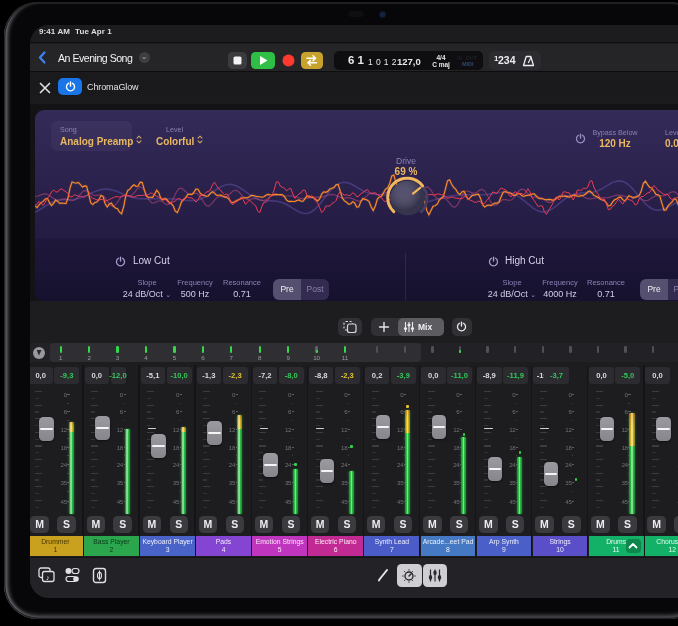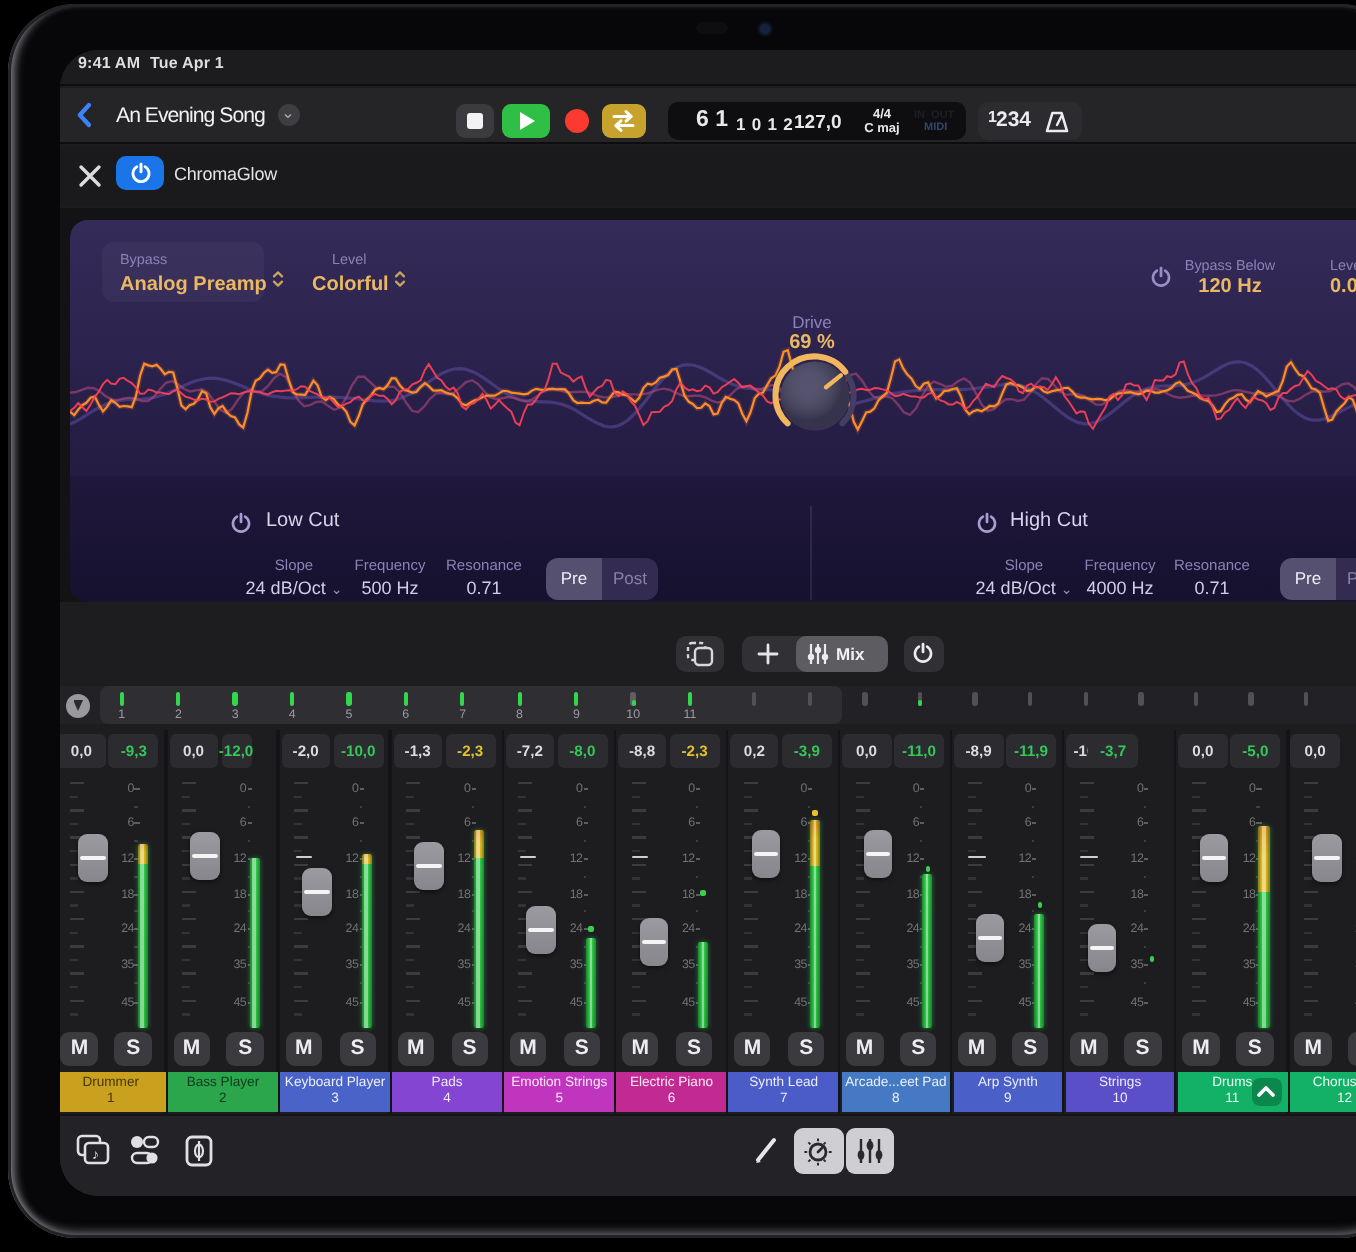--- a/index.html
+++ b/index.html
@@ -106,21 +106,21 @@
       </svg>
     </div>
   <div class="tbtn" style="left:271px;width:21.5px;background:#c7a32d">
       <svg width="21.5" height="17" viewBox="0 0 21.5 17">
         <path d="M6 6.2 H13.5 M15.5 10.8 H8" fill="none" stroke="#fff" stroke-width="1.5" stroke-linecap="round"></path>
         <path d="M12 3.8 L14.6 6.2 L12 8.6 M9.5 8.4 L6.9 10.8 L9.5 13.2" fill="none" stroke="#fff" stroke-width="1.5" stroke-linecap="round" stroke-linejoin="round"></path>
       </svg>
     </div>
   <div id="lcd">
     <span class="abs" style="left:14px;top:3px;font-size:11.5px;font-weight:bold">6 1</span>
-    <span class="abs" style="left:34px;top:5.5px;font-size:8.5px;font-weight:bold;letter-spacing:.4px">1 0 1 2</span>
+    <span class="abs" style="left:34px;top:5.5px;font-size:8.5px;font-weight:normal;letter-spacing:.4px">1 0 1 2</span>
     <span class="abs" style="left:63px;top:4.5px;font-size:9.5px;font-weight:bold">127,0</span>
     <span class="abs" style="left:97px;top:2.5px;font-size:6.5px;font-weight:bold;width:20px;text-align:center;line-height:7px">4/4<br>C maj</span>
     <span class="abs" style="left:123px;top:3.5px;font-size:5.5px;color:#1e1e27;font-weight:bold">IN&nbsp; OUT</span>
     <span class="abs" style="left:128px;top:10px;font-size:5.5px;color:#32476e;font-weight:bold">MIDI</span>
   </div>
   <div id="countin">
     <span class="abs" style="left:5px;top:3px;font-size:8px;color:#ececef;font-weight:bold;">1</span>
     <span class="abs" style="left:9px;top:3px;font-size:10.5px;color:#ececef;font-weight:bold;">234</span>
     <svg class="abs" style="left:32px;top:2.5px" width="15" height="14" viewBox="0 0 15 14">
         <path d="M5.2 2.5 H9.8 L12.5 11.5 H2.5 Z" fill="none" stroke="#ececef" stroke-width="1.3" stroke-linejoin="round"></path>
@@ -143,21 +143,21 @@
   <div id="panel">
     <svg class="abs" style="left:0;top:37px" width="665" height="100" viewBox="0 0 665 100">
       <path d="M0.0 65.0 L3.0 63.7 L6.0 61.9 L9.0 60.0 L12.0 58.2 L15.0 56.5 L18.0 55.1 L21.0 54.1 L24.0 53.4 L27.0 53.0 L30.0 52.8 L33.0 52.7 L36.0 52.5 L39.0 52.2 L42.0 51.7 L45.0 50.9 L48.0 49.9 L51.0 48.6 L54.0 47.2 L57.0 45.8 L60.0 44.5 L63.0 43.4 L66.0 42.6 L69.0 42.2 L72.0 42.1 L75.0 42.5 L78.0 43.2 L81.0 44.1 L84.0 45.3 L87.0 46.5 L90.0 47.8 L93.0 48.9 L96.0 49.9 L99.0 50.7 L102.0 51.2 L105.0 51.6 L108.0 51.8 L111.0 51.9 L114.0 51.9 L117.0 51.8 L120.0 51.7 L123.0 51.6 L126.0 51.6 L129.0 51.6 L132.0 51.6 L135.0 51.7 L138.0 51.9 L141.0 52.2 L144.0 52.5 L147.0 52.9 L150.0 53.2 L153.0 53.5 L156.0 53.6 L159.0 53.5 L162.0 53.0 L165.0 52.2 L168.0 51.0 L171.0 49.5 L174.0 47.6 L177.0 45.6 L180.0 43.5 L183.0 41.5 L186.0 39.7 L189.0 38.4 L192.0 37.5 L195.0 37.3 L198.0 37.7 L201.0 38.7 L204.0 40.2 L207.0 42.1 L210.0 44.2 L213.0 46.4 L216.0 48.5 L219.0 50.3 L222.0 51.7 L225.0 52.8 L228.0 53.4 L231.0 53.7 L234.0 53.8 L237.0 53.9 L240.0 54.1 L243.0 54.5 L246.0 55.2 L249.0 56.3 L252.0 57.7 L255.0 59.5 L258.0 61.4 L261.0 63.2 L264.0 64.8 L267.0 66.0 L270.0 66.5 L273.0 66.2 L276.0 65.0 L279.0 63.0 L282.0 60.2 L285.0 56.8 L288.0 53.1 L291.0 49.1 L294.0 45.3 L297.0 41.9 L300.0 39.1 L303.0 37.0 L306.0 35.7 L309.0 35.3 L312.0 35.6 L315.0 36.6 L318.0 38.0 L321.0 39.7 L324.0 41.5 L327.0 43.2 L330.0 44.7 L333.0 45.8 L336.0 46.7 L339.0 47.2 L342.0 47.5 L345.0 47.7 L348.0 47.8 L351.0 48.0 L354.0 48.3 L357.0 48.8 L360.0 49.5 L363.0 50.4 L366.0 51.4 L369.0 52.5 L372.0 53.5 L375.0 54.4 L378.0 55.1 L381.0 55.6 L384.0 55.8 L387.0 55.7 L390.0 55.3 L393.0 54.7 L396.0 53.9 L399.0 53.1 L402.0 52.2 L405.0 51.4 L408.0 50.6 L411.0 49.9 L414.0 49.4 L417.0 48.9 L420.0 48.6 L423.0 48.3 L426.0 48.0 L429.0 47.9 L432.0 47.8 L435.0 47.8 L438.0 47.8 L441.0 47.8 L444.0 47.8 L447.0 47.7 L450.0 47.5 L453.0 47.2 L456.0 46.8 L459.0 46.4 L462.0 45.9 L465.0 45.5 L468.0 45.2 L471.0 45.2 L474.0 45.5 L477.0 46.3 L480.0 47.5 L483.0 49.2 L486.0 51.3 L489.0 53.7 L492.0 56.2 L495.0 58.7 L498.0 61.0 L501.0 62.9 L504.0 64.2 L507.0 64.9 L510.0 64.8 L513.0 64.0 L516.0 62.6 L519.0 60.6 L522.0 58.3 L525.0 55.8 L528.0 53.3 L531.0 51.1 L534.0 49.2 L537.0 47.8 L540.0 46.8 L543.0 46.2 L546.0 46.0 L549.0 45.9 L552.0 45.9 L555.0 45.7 L558.0 45.2 L561.0 44.4 L564.0 43.2 L567.0 41.7 L570.0 39.9 L573.0 38.1 L576.0 36.3 L579.0 34.9 L582.0 34.1 L585.0 33.9 L588.0 34.5 L591.0 36.0 L594.0 38.2 L597.0 41.1 L600.0 44.5 L603.0 48.2 L606.0 51.8 L609.0 55.2 L612.0 58.2 L615.0 60.5 L618.0 62.2 L621.0 63.0 L624.0 63.1 L627.0 62.5 L630.0 61.4 L633.0 60.0 L636.0 58.4 L639.0 56.8 L642.0 55.4 L645.0 54.2 L648.0 53.2 L651.0 52.6 L654.0 52.2 L657.0 52.0 L660.0 51.8" fill="none" stroke="#6452a8" stroke-width="1.6" opacity=".5"></path>
       <path d="M0.0 49.4 L3.0 49.0 L6.0 47.9 L9.0 46.9 L12.0 47.1 L15.0 48.8 L18.0 51.2 L21.0 52.8 L24.0 53.0 L27.0 52.2 L30.0 51.8 L33.0 52.4 L36.0 53.5 L39.0 53.5 L42.0 51.3 L45.0 47.6 L48.0 44.4 L51.0 43.5 L54.0 45.1 L57.0 47.5 L60.0 48.7 L63.0 48.2 L66.0 47.8 L69.0 49.5 L72.0 53.5 L75.0 57.8 L78.0 59.5 L81.0 57.4 L84.0 52.9 L87.0 49.2 L90.0 48.1 L93.0 48.7 L96.0 48.6 L99.0 46.0 L102.0 42.1 L105.0 39.8 L108.0 41.6 L111.0 47.1 L114.0 53.0 L117.0 56.1 L120.0 55.6 L123.0 54.0 L126.0 53.8 L129.0 55.9 L132.0 57.9 L135.0 56.9 L138.0 52.1 L141.0 45.7 L144.0 41.4 L147.0 41.3 L150.0 44.0 L153.0 46.8 L156.0 47.3 L159.0 46.4 L162.0 46.4 L165.0 49.2 L168.0 54.2 L171.0 58.4 L174.0 59.1 L177.0 56.4 L180.0 52.4 L183.0 49.8 L186.0 49.5 L189.0 50.1 L192.0 49.3 L195.0 46.8 L198.0 44.0 L201.0 43.1 L204.0 45.0 L207.0 48.5 L210.0 51.6 L213.0 52.6 L216.0 52.1 L219.0 51.5 L222.0 51.9 L225.0 53.1 L228.0 53.7 L231.0 52.8 L234.0 50.7 L237.0 48.5 L240.0 47.4 L243.0 47.6 L246.0 48.5 L249.0 49.1 L252.0 49.0 L255.0 48.8 L258.0 49.0 L261.0 49.8 L264.0 51.0 L267.0 51.7 L270.0 51.7 L273.0 51.1 L276.0 50.5 L279.0 50.1 L282.0 50.2 L285.0 50.3 L288.0 49.9 L291.0 48.9 L294.0 47.8 L297.0 47.3 L300.0 48.0 L303.0 49.4 L306.0 50.7 L309.0 51.1 L312.0 50.9 L315.0 50.9 L318.0 51.8 L321.0 53.4 L324.0 54.3 L327.0 53.4 L330.0 50.7 L333.0 47.7 L336.0 46.1 L339.0 46.3 L342.0 47.4 L345.0 47.7 L348.0 46.7 L351.0 45.5 L354.0 46.2 L357.0 49.5 L360.0 54.1 L363.0 57.3 L366.0 57.3 L369.0 54.9 L372.0 52.3 L375.0 51.5 L378.0 52.3 L381.0 52.2 L384.0 49.5 L387.0 44.7 L390.0 40.5 L393.0 39.8 L396.0 43.2 L399.0 48.2 L402.0 51.5 L405.0 52.0 L408.0 51.2 L411.0 52.0 L414.0 55.3 L417.0 59.2 L420.0 60.4 L423.0 57.2 L426.0 51.1 L429.0 45.8 L432.0 43.8 L435.0 44.9 L438.0 46.4 L441.0 45.9 L444.0 43.6 L447.0 42.2 L450.0 44.3 L453.0 49.7 L456.0 55.5 L459.0 58.5 L462.0 57.6 L465.0 54.7 L468.0 52.6 L471.0 52.6 L474.0 53.5 L477.0 52.8 L480.0 49.5 L483.0 45.0 L486.0 42.1 L489.0 42.5 L492.0 45.5 L495.0 48.8 L498.0 50.4 L501.0 50.2 L504.0 50.0 L507.0 51.0 L510.0 53.3 L513.0 55.3 L516.0 55.4 L519.0 53.3 L522.0 50.4 L525.0 48.4 L528.0 48.0 L531.0 48.6 L534.0 48.9 L537.0 48.4 L540.0 47.5 L543.0 47.4 L546.0 48.3 L549.0 50.0 L552.0 51.4 L555.0 51.9 L558.0 51.5 L561.0 50.9 L564.0 50.6 L567.0 50.8 L570.0 50.9 L573.0 50.7 L576.0 49.9 L579.0 48.8 L582.0 48.1 L585.0 48.2 L588.0 48.9 L591.0 49.6 L594.0 49.9 L597.0 49.7 L600.0 49.7 L603.0 50.5 L606.0 52.0 L609.0 53.5 L612.0 53.7 L615.0 52.3 L618.0 50.3 L621.0 48.8 L624.0 48.5 L627.0 48.9 L630.0 48.6 L633.0 47.1 L636.0 45.2 L639.0 44.6 L642.0 46.5 L645.0 50.2 L648.0 53.6 L651.0 54.9 L654.0 54.1 L657.0 52.8 L660.0 52.9" fill="none" stroke="#b0487a" stroke-width="1.2" opacity=".6"></path>
       <path d="M0.0 58.8 L2.1 60.6 L4.1 57.8 L6.2 55.6 L8.2 54.4 L10.3 51.9 L12.4 51.3 L14.4 55.4 L16.5 58.7 L18.6 56.3 L20.6 53.1 L22.7 54.4 L24.8 56.4 L26.8 56.0 L28.9 56.2 L30.9 56.6 L33.0 51.0 L35.1 40.7 L37.1 34.9 L39.2 35.7 L41.2 36.2 L43.3 35.4 L45.4 37.5 L47.4 40.1 L49.5 38.9 L51.6 39.2 L53.6 46.8 L55.7 55.7 L57.8 57.6 L59.8 55.6 L61.9 54.9 L63.9 52.7 L66.0 48.6 L68.1 49.6 L70.1 56.5 L72.2 60.0 L74.2 57.2 L76.3 56.0 L78.4 59.1 L80.4 61.0 L82.5 61.7 L84.6 65.2 L86.6 66.8 L88.7 59.5 L90.8 48.6 L92.8 43.4 L94.9 42.2 L96.9 39.5 L99.0 37.8 L101.1 39.4 L103.1 39.1 L105.2 35.2 L107.2 35.4 L109.3 42.7 L111.4 49.1 L113.4 50.2 L115.5 50.3 L117.6 50.4 L119.6 47.1 L121.7 43.3 L123.8 45.7 L125.8 51.4 L127.9 53.0 L129.9 51.5 L132.0 52.7 L134.1 55.4 L136.1 56.5 L138.2 58.9 L140.2 63.9 L142.3 65.7 L144.4 60.9 L146.4 55.1 L148.5 52.6 L150.6 50.6 L152.6 47.8 L154.7 47.0 L156.8 47.6 L158.8 45.5 L160.9 42.1 L162.9 42.3 L165.0 45.8 L167.1 48.0 L169.1 48.5 L171.2 49.3 L173.2 49.0 L175.3 46.4 L177.4 44.6 L179.4 46.1 L181.5 48.2 L183.6 48.3 L185.6 48.1 L187.7 49.1 L189.8 49.9 L191.8 50.4 L193.9 52.2 L195.9 54.9 L198.0 55.7 L200.1 54.4 L202.1 53.2 L204.2 52.6 L206.2 51.6 L208.3 50.8 L210.4 50.8 L212.4 50.8 L214.5 49.7 L216.6 48.4 L218.6 48.5 L220.7 49.3 L222.8 49.6 L224.8 49.8 L226.9 50.2 L228.9 49.8 L231.0 48.3 L233.1 47.4 L235.1 47.8 L237.2 48.1 L239.2 47.6 L241.3 47.4 L243.4 47.7 L245.4 47.5 L247.5 47.7 L249.6 49.9 L251.6 53.1 L253.7 54.5 L255.8 54.3 L257.8 54.5 L259.9 54.5 L261.9 53.4 L264.0 52.9 L266.1 54.2 L268.1 54.3 L270.2 51.4 L272.2 48.9 L274.3 49.2 L276.4 50.2 L278.4 50.7 L280.5 52.3 L282.6 54.0 L284.6 51.9 L286.7 47.0 L288.8 44.8 L290.8 45.3 L292.9 44.2 L294.9 41.9 L297.0 41.3 L299.1 40.5 L301.1 37.7 L303.2 37.5 L305.2 43.8 L307.3 51.0 L309.4 53.9 L311.4 55.0 L313.5 57.1 L315.6 56.9 L317.6 54.7 L319.7 56.0 L321.8 60.2 L323.8 59.8 L325.9 54.4 L327.9 51.4 L330.0 52.4 L332.1 53.0 L334.1 54.6 L336.2 60.0 L338.2 63.6 L340.3 59.0 L342.4 52.0 L344.4 49.9 L346.5 49.3 L348.6 45.5 L350.6 42.1 L352.7 40.8 L354.8 36.2 L356.8 28.9 L358.9 28.1 L360.9 35.7 L363.0 42.9 L365.1 45.8 L367.1 49.2 L369.2 52.4 L371.2 50.9 L373.3 49.0 L375.4 53.3 L377.4 59.0 L379.5 57.7 L381.6 52.8 L383.6 51.5 L385.7 52.0 L387.8 51.8 L389.8 55.5 L391.9 63.9 L393.9 67.8 L396.0 63.6 L398.1 59.2 L400.1 58.8 L402.2 57.2 L404.2 53.2 L406.3 51.2 L408.4 49.4 L410.4 42.2 L412.5 33.8 L414.6 32.7 L416.6 37.2 L418.7 40.3 L420.8 42.3 L422.8 45.9 L424.9 47.5 L426.9 44.9 L429.0 44.2 L431.1 48.7 L433.1 52.2 L435.2 50.7 L437.2 48.4 L439.3 48.3 L441.4 47.5 L443.4 47.1 L445.5 51.2 L447.6 57.7 L449.6 60.1 L451.7 58.6 L453.8 58.0 L455.8 58.6 L457.9 57.4 L459.9 56.0 L462.0 56.2 L464.1 54.8 L466.1 49.8 L468.2 45.2 L470.2 44.5 L472.3 45.4 L474.4 45.7 L476.4 46.7 L478.5 48.4 L480.6 48.2 L482.6 46.5 L484.7 46.6 L486.8 48.6 L488.8 49.4 L490.9 48.6 L492.9 48.2 L495.0 47.9 L497.1 47.0 L499.1 46.9 L501.2 48.8 L503.2 51.1 L505.3 51.8 L507.4 51.8 L509.4 52.3 L511.5 52.7 L513.6 52.4 L515.6 52.6 L517.7 53.1 L519.8 52.7 L521.8 51.1 L523.9 49.8 L525.9 49.5 L528.0 49.3 L530.1 49.1 L532.1 49.6 L534.2 50.2 L536.2 49.5 L538.3 48.3 L540.4 48.4 L542.4 49.3 L544.5 49.3 L546.6 48.6 L548.6 48.2 L550.7 47.0 L552.8 44.8 L554.8 44.0 L556.9 46.0 L558.9 48.4 L561.0 49.2 L563.1 50.2 L565.1 52.0 L567.2 53.0 L569.2 53.4 L571.3 55.8 L573.4 59.0 L575.4 58.6 L577.5 55.2 L579.6 52.8 L581.6 51.9 L583.7 50.4 L585.8 50.1 L587.8 52.7 L589.9 54.1 L591.9 51.4 L594.0 48.6 L596.1 49.6 L598.1 51.2 L600.2 50.3 L602.2 49.3 L604.3 48.4 L606.4 43.5 L608.4 36.3 L610.5 34.1 L612.6 37.6 L614.6 40.3 L616.7 41.1 L618.8 43.9 L620.8 47.2 L622.9 47.7 L624.9 49.4 L627.0 56.7 L629.1 63.4 L631.1 62.8 L633.2 58.7 L635.2 56.7 L637.3 54.6 L639.4 51.5 L641.4 52.9 L643.5 58.6 L645.6 60.2 L647.6 55.8 L649.7 53.7 L651.8 56.3 L653.8 57.5 L655.9 56.7 L657.9 57.5 L660.0 56.2" fill="none" stroke="#ff9330" stroke-width="2.6" opacity=".15"></path>
       <path d="M0.0 58.8 L2.1 60.6 L4.1 57.8 L6.2 55.6 L8.2 54.4 L10.3 51.9 L12.4 51.3 L14.4 55.4 L16.5 58.7 L18.6 56.3 L20.6 53.1 L22.7 54.4 L24.8 56.4 L26.8 56.0 L28.9 56.2 L30.9 56.6 L33.0 51.0 L35.1 40.7 L37.1 34.9 L39.2 35.7 L41.2 36.2 L43.3 35.4 L45.4 37.5 L47.4 40.1 L49.5 38.9 L51.6 39.2 L53.6 46.8 L55.7 55.7 L57.8 57.6 L59.8 55.6 L61.9 54.9 L63.9 52.7 L66.0 48.6 L68.1 49.6 L70.1 56.5 L72.2 60.0 L74.2 57.2 L76.3 56.0 L78.4 59.1 L80.4 61.0 L82.5 61.7 L84.6 65.2 L86.6 66.8 L88.7 59.5 L90.8 48.6 L92.8 43.4 L94.9 42.2 L96.9 39.5 L99.0 37.8 L101.1 39.4 L103.1 39.1 L105.2 35.2 L107.2 35.4 L109.3 42.7 L111.4 49.1 L113.4 50.2 L115.5 50.3 L117.6 50.4 L119.6 47.1 L121.7 43.3 L123.8 45.7 L125.8 51.4 L127.9 53.0 L129.9 51.5 L132.0 52.7 L134.1 55.4 L136.1 56.5 L138.2 58.9 L140.2 63.9 L142.3 65.7 L144.4 60.9 L146.4 55.1 L148.5 52.6 L150.6 50.6 L152.6 47.8 L154.7 47.0 L156.8 47.6 L158.8 45.5 L160.9 42.1 L162.9 42.3 L165.0 45.8 L167.1 48.0 L169.1 48.5 L171.2 49.3 L173.2 49.0 L175.3 46.4 L177.4 44.6 L179.4 46.1 L181.5 48.2 L183.6 48.3 L185.6 48.1 L187.7 49.1 L189.8 49.9 L191.8 50.4 L193.9 52.2 L195.9 54.9 L198.0 55.7 L200.1 54.4 L202.1 53.2 L204.2 52.6 L206.2 51.6 L208.3 50.8 L210.4 50.8 L212.4 50.8 L214.5 49.7 L216.6 48.4 L218.6 48.5 L220.7 49.3 L222.8 49.6 L224.8 49.8 L226.9 50.2 L228.9 49.8 L231.0 48.3 L233.1 47.4 L235.1 47.8 L237.2 48.1 L239.2 47.6 L241.3 47.4 L243.4 47.7 L245.4 47.5 L247.5 47.7 L249.6 49.9 L251.6 53.1 L253.7 54.5 L255.8 54.3 L257.8 54.5 L259.9 54.5 L261.9 53.4 L264.0 52.9 L266.1 54.2 L268.1 54.3 L270.2 51.4 L272.2 48.9 L274.3 49.2 L276.4 50.2 L278.4 50.7 L280.5 52.3 L282.6 54.0 L284.6 51.9 L286.7 47.0 L288.8 44.8 L290.8 45.3 L292.9 44.2 L294.9 41.9 L297.0 41.3 L299.1 40.5 L301.1 37.7 L303.2 37.5 L305.2 43.8 L307.3 51.0 L309.4 53.9 L311.4 55.0 L313.5 57.1 L315.6 56.9 L317.6 54.7 L319.7 56.0 L321.8 60.2 L323.8 59.8 L325.9 54.4 L327.9 51.4 L330.0 52.4 L332.1 53.0 L334.1 54.6 L336.2 60.0 L338.2 63.6 L340.3 59.0 L342.4 52.0 L344.4 49.9 L346.5 49.3 L348.6 45.5 L350.6 42.1 L352.7 40.8 L354.8 36.2 L356.8 28.9 L358.9 28.1 L360.9 35.7 L363.0 42.9 L365.1 45.8 L367.1 49.2 L369.2 52.4 L371.2 50.9 L373.3 49.0 L375.4 53.3 L377.4 59.0 L379.5 57.7 L381.6 52.8 L383.6 51.5 L385.7 52.0 L387.8 51.8 L389.8 55.5 L391.9 63.9 L393.9 67.8 L396.0 63.6 L398.1 59.2 L400.1 58.8 L402.2 57.2 L404.2 53.2 L406.3 51.2 L408.4 49.4 L410.4 42.2 L412.5 33.8 L414.6 32.7 L416.6 37.2 L418.7 40.3 L420.8 42.3 L422.8 45.9 L424.9 47.5 L426.9 44.9 L429.0 44.2 L431.1 48.7 L433.1 52.2 L435.2 50.7 L437.2 48.4 L439.3 48.3 L441.4 47.5 L443.4 47.1 L445.5 51.2 L447.6 57.7 L449.6 60.1 L451.7 58.6 L453.8 58.0 L455.8 58.6 L457.9 57.4 L459.9 56.0 L462.0 56.2 L464.1 54.8 L466.1 49.8 L468.2 45.2 L470.2 44.5 L472.3 45.4 L474.4 45.7 L476.4 46.7 L478.5 48.4 L480.6 48.2 L482.6 46.5 L484.7 46.6 L486.8 48.6 L488.8 49.4 L490.9 48.6 L492.9 48.2 L495.0 47.9 L497.1 47.0 L499.1 46.9 L501.2 48.8 L503.2 51.1 L505.3 51.8 L507.4 51.8 L509.4 52.3 L511.5 52.7 L513.6 52.4 L515.6 52.6 L517.7 53.1 L519.8 52.7 L521.8 51.1 L523.9 49.8 L525.9 49.5 L528.0 49.3 L530.1 49.1 L532.1 49.6 L534.2 50.2 L536.2 49.5 L538.3 48.3 L540.4 48.4 L542.4 49.3 L544.5 49.3 L546.6 48.6 L548.6 48.2 L550.7 47.0 L552.8 44.8 L554.8 44.0 L556.9 46.0 L558.9 48.4 L561.0 49.2 L563.1 50.2 L565.1 52.0 L567.2 53.0 L569.2 53.4 L571.3 55.8 L573.4 59.0 L575.4 58.6 L577.5 55.2 L579.6 52.8 L581.6 51.9 L583.7 50.4 L585.8 50.1 L587.8 52.7 L589.9 54.1 L591.9 51.4 L594.0 48.6 L596.1 49.6 L598.1 51.2 L600.2 50.3 L602.2 49.3 L604.3 48.4 L606.4 43.5 L608.4 36.3 L610.5 34.1 L612.6 37.6 L614.6 40.3 L616.7 41.1 L618.8 43.9 L620.8 47.2 L622.9 47.7 L624.9 49.4 L627.0 56.7 L629.1 63.4 L631.1 62.8 L633.2 58.7 L635.2 56.7 L637.3 54.6 L639.4 51.5 L641.4 52.9 L643.5 58.6 L645.6 60.2 L647.6 55.8 L649.7 53.7 L651.8 56.3 L653.8 57.5 L655.9 56.7 L657.9 57.5 L660.0 56.2" fill="none" stroke="#ff8c28" stroke-width="1.1"></path>
       <path d="M0.0 58.5 L2.1 56.9 L4.1 54.5 L6.2 56.6 L8.2 58.5 L10.3 55.3 L12.4 51.4 L14.4 48.9 L16.5 45.0 L18.6 42.9 L20.6 44.8 L22.7 45.1 L24.8 42.4 L26.8 41.9 L28.9 43.5 L30.9 44.5 L33.0 46.8 L35.1 49.9 L37.1 49.8 L39.2 47.8 L41.2 48.2 L43.3 49.3 L45.4 49.2 L47.4 49.7 L49.5 50.1 L51.6 48.6 L53.6 47.8 L55.7 49.6 L57.8 51.4 L59.8 51.9 L61.9 52.8 L63.9 53.2 L66.0 52.4 L68.1 52.7 L70.1 53.9 L72.2 53.7 L74.2 52.4 L76.3 51.6 L78.4 50.7 L80.4 49.6 L82.5 49.7 L84.6 50.1 L86.6 49.4 L88.7 48.7 L90.8 48.7 L92.8 48.9 L94.9 49.0 L96.9 49.8 L99.0 50.2 L101.1 49.1 L103.1 48.4 L105.2 48.6 L107.2 48.4 L109.3 48.1 L111.4 48.3 L113.4 47.6 L115.5 46.1 L117.6 46.4 L119.6 48.3 L121.7 49.3 L123.8 50.2 L125.8 51.7 L127.9 51.9 L129.9 51.9 L132.0 54.4 L134.1 56.6 L136.1 55.9 L138.2 54.8 L140.2 54.1 L142.3 52.1 L144.4 51.3 L146.4 53.2 L148.5 53.4 L150.6 50.7 L152.6 50.0 L154.7 50.9 L156.8 50.9 L158.8 52.5 L160.9 55.1 L162.9 53.1 L165.0 48.8 L167.1 47.8 L169.1 47.5 L171.2 45.2 L173.2 44.4 L175.3 43.2 L177.4 38.1 L179.4 35.1 L181.5 38.5 L183.6 41.9 L185.6 43.1 L187.7 46.1 L189.8 47.9 L191.8 46.8 L193.9 49.7 L195.9 56.2 L198.0 57.7 L200.1 55.2 L202.1 54.5 L204.2 52.6 L206.2 49.9 L208.3 53.0 L210.4 57.3 L212.4 55.4 L214.5 53.0 L216.6 55.3 L218.6 57.1 L220.7 58.9 L222.8 64.3 L224.8 65.6 L226.9 59.4 L228.9 55.2 L231.0 55.2 L233.1 52.7 L235.1 49.5 L237.2 48.3 L239.2 42.7 L241.3 34.9 L243.4 34.9 L245.4 39.3 L247.5 40.3 L249.6 41.3 L251.6 43.8 L253.7 42.2 L255.8 41.3 L257.8 47.0 L259.9 51.3 L261.9 49.0 L264.0 46.8 L266.1 45.9 L268.1 42.9 L270.2 43.4 L272.2 49.2 L274.3 51.0 L276.4 48.7 L278.4 50.1 L280.5 53.8 L282.6 56.0 L284.6 60.6 L286.7 65.5 L288.8 63.6 L290.8 59.1 L292.9 59.0 L294.9 58.9 L297.0 56.4 L299.1 55.5 L301.1 53.5 L303.2 47.6 L305.2 44.4 L307.3 46.7 L309.4 48.2 L311.4 47.7 L313.5 48.6 L315.6 48.2 L317.6 45.8 L319.7 46.7 L321.8 49.8 L323.8 49.1 L325.9 46.6 L327.9 45.5 L330.0 43.9 L332.1 42.5 L334.1 44.4 L336.2 46.7 L338.2 46.0 L340.3 45.8 L342.4 47.6 L344.4 49.2 L346.5 50.8 L348.6 53.7 L350.6 54.7 L352.7 53.2 L354.8 52.7 L356.8 53.3 L358.9 53.0 L360.9 52.7 L363.0 52.7 L365.1 51.4 L367.1 49.8 L369.2 50.1 L371.2 51.0 L373.3 51.1 L375.4 51.1 L377.4 51.3 L379.5 50.6 L381.6 50.1 L383.6 50.8 L385.7 51.0 L387.8 50.1 L389.8 49.3 L391.9 48.7 L393.9 47.7 L396.0 47.4 L398.1 48.0 L400.1 47.9 L402.2 47.0 L404.2 47.1 L406.3 47.7 L408.4 48.2 L410.4 49.5 L412.5 51.1 L414.6 50.8 L416.6 49.9 L418.7 50.6 L420.8 51.3 L422.8 51.2 L424.9 51.8 L426.9 51.8 L429.0 49.9 L431.1 49.4 L433.1 51.6 L435.2 53.2 L437.2 53.8 L439.3 55.2 L441.4 55.3 L443.4 54.0 L445.5 55.0 L447.6 57.5 L449.6 56.4 L451.7 53.4 L453.8 51.3 L455.8 48.1 L457.9 44.9 L459.9 45.7 L462.0 46.5 L464.1 43.3 L466.1 41.0 L468.2 42.0 L470.2 42.6 L472.3 44.3 L474.4 48.6 L476.4 49.6 L478.5 45.8 L480.6 44.8 L482.6 46.7 L484.7 46.4 L486.8 46.5 L488.8 47.9 L490.9 45.2 L492.9 41.6 L495.0 45.0 L497.1 50.9 L499.1 53.4 L501.2 56.5 L503.2 59.7 L505.3 58.7 L507.4 59.0 L509.4 64.8 L511.5 67.4 L513.6 63.5 L515.6 60.1 L517.7 56.8 L519.8 51.2 L521.8 49.9 L523.9 53.0 L525.9 50.9 L528.0 45.3 L530.1 44.7 L532.1 45.8 L534.2 45.8 L536.2 49.7 L538.3 53.0 L540.4 48.5 L542.4 43.0 L544.5 43.3 L546.6 43.2 L548.6 41.1 L550.7 41.6 L552.8 40.2 L554.8 34.3 L556.9 33.7 L558.9 40.1 L561.0 44.5 L563.1 46.9 L565.1 51.3 L567.2 52.8 L569.2 52.0 L571.3 56.5 L573.4 62.7 L575.4 62.2 L577.5 59.2 L579.6 57.9 L581.6 54.7 L583.7 52.2 L585.8 55.1 L587.8 57.0 L589.9 53.5 L591.9 51.4 L594.0 52.8 L596.1 53.2 L598.1 54.5 L600.2 58.0 L602.2 57.0 L604.3 51.7 L606.4 49.5 L608.4 49.5 L610.5 47.4 L612.6 46.0 L614.6 45.5 L616.7 41.9 L618.8 38.5 L620.8 40.4 L622.9 43.4 L624.9 44.4 L627.0 46.0 L629.1 47.6 L631.1 47.1 L633.2 47.8 L635.2 51.2 L637.3 52.7 L639.4 51.5 L641.4 50.9 L643.5 50.4 L645.6 49.2 L647.6 49.9 L649.7 51.9 L651.8 51.8 L653.8 50.8 L655.9 51.3 L657.9 52.1 L660.0 52.5" fill="none" stroke="#ff4058" stroke-width="1" opacity=".9"></path>
     </svg>
     <div id="panelshade"></div>
     <div id="modelbtn"></div>
-    <span class="plab" style="left:25px;top:15px">Bypass</span>
+    <span class="plab" style="left:25px;top:15px">Song</span>
     <span class="pval" style="left:25px;top:24.5px">Analog Preamp <svg style="vertical-align:1px" width="6" height="9" viewBox="0 0 6 9">
           <path d="M1 3.2 L3 1.2 L5 3.2 M1 5.8 L3 7.8 L5 5.8" fill="none" stroke="#caa55e" stroke-width="1.1" stroke-linecap="round" stroke-linejoin="round"></path>
         </svg></span>
     <span class="plab" style="left:131px;top:15px">Level</span>
     <span class="pval" style="left:121px;top:24.5px">Colorful <svg style="vertical-align:1px" width="6" height="9" viewBox="0 0 6 9">
           <path d="M1 3.2 L3 1.2 L5 3.2 M1 5.8 L3 7.8 L5 5.8" fill="none" stroke="#caa55e" stroke-width="1.1" stroke-linecap="round" stroke-linejoin="round"></path>
         </svg></span>
     <svg class="abs" style="left:540px;top:23px" width="11" height="11" viewBox="0 0 12 12">
         <path d="M6 1.2 V5.4" stroke="#9a8fc2" stroke-width="1.5" stroke-linecap="round"></path>
         <path d="M3.8 2.5 A4.4 4.4 0 1 0 8.2 2.5" fill="none" stroke="#9a8fc2" stroke-width="1.4" stroke-linecap="round"></path>
@@ -347,21 +347,21 @@
 <div class="sl" style="left:77.0px;top:112.7px">35</div>
 <div class="sd" style="left:93.5px;top:115.7px"></div>
 <div class="sd m" style="left:93.5px;top:124.5px"></div>
 <div class="sl" style="left:77.0px;top:132.1px">45</div>
 <div class="sd" style="left:93.5px;top:135.1px"></div>
 <div class="meter" style="left:94.7px;top:63px;height:85px;background:linear-gradient(180deg,#35d04e 0,#2cc247 100%)"></div>
 <div class="cap" style="left:65.2px;top:50px"></div>
 <div class="ms" style="left:56.5px">M</div>
 <div class="ms" style="left:83.4px">S</div>
 <div class="cell" style="left:110.6px;width:24.5px">
-          <span class="vw">-2,0</span>
+          <span class="vw">-5,1</span>
         </div>
 <div class="cell" style="left:136.6px;width:25px">
           <span class="vg">-10,0</span>
         </div>
 <div class="ticks" style="left:117.3px"></div>
 <div class="sl" style="left:133.1px;top:25.0px">0</div>
 <div class="sd" style="left:149.6px;top:28.0px"></div>
 <div class="sd m" style="left:149.6px;top:36.8px"></div>
 <div class="sl" style="left:133.1px;top:42.1px">6</div>
 <div class="sd" style="left:149.6px;top:45.1px"></div>

